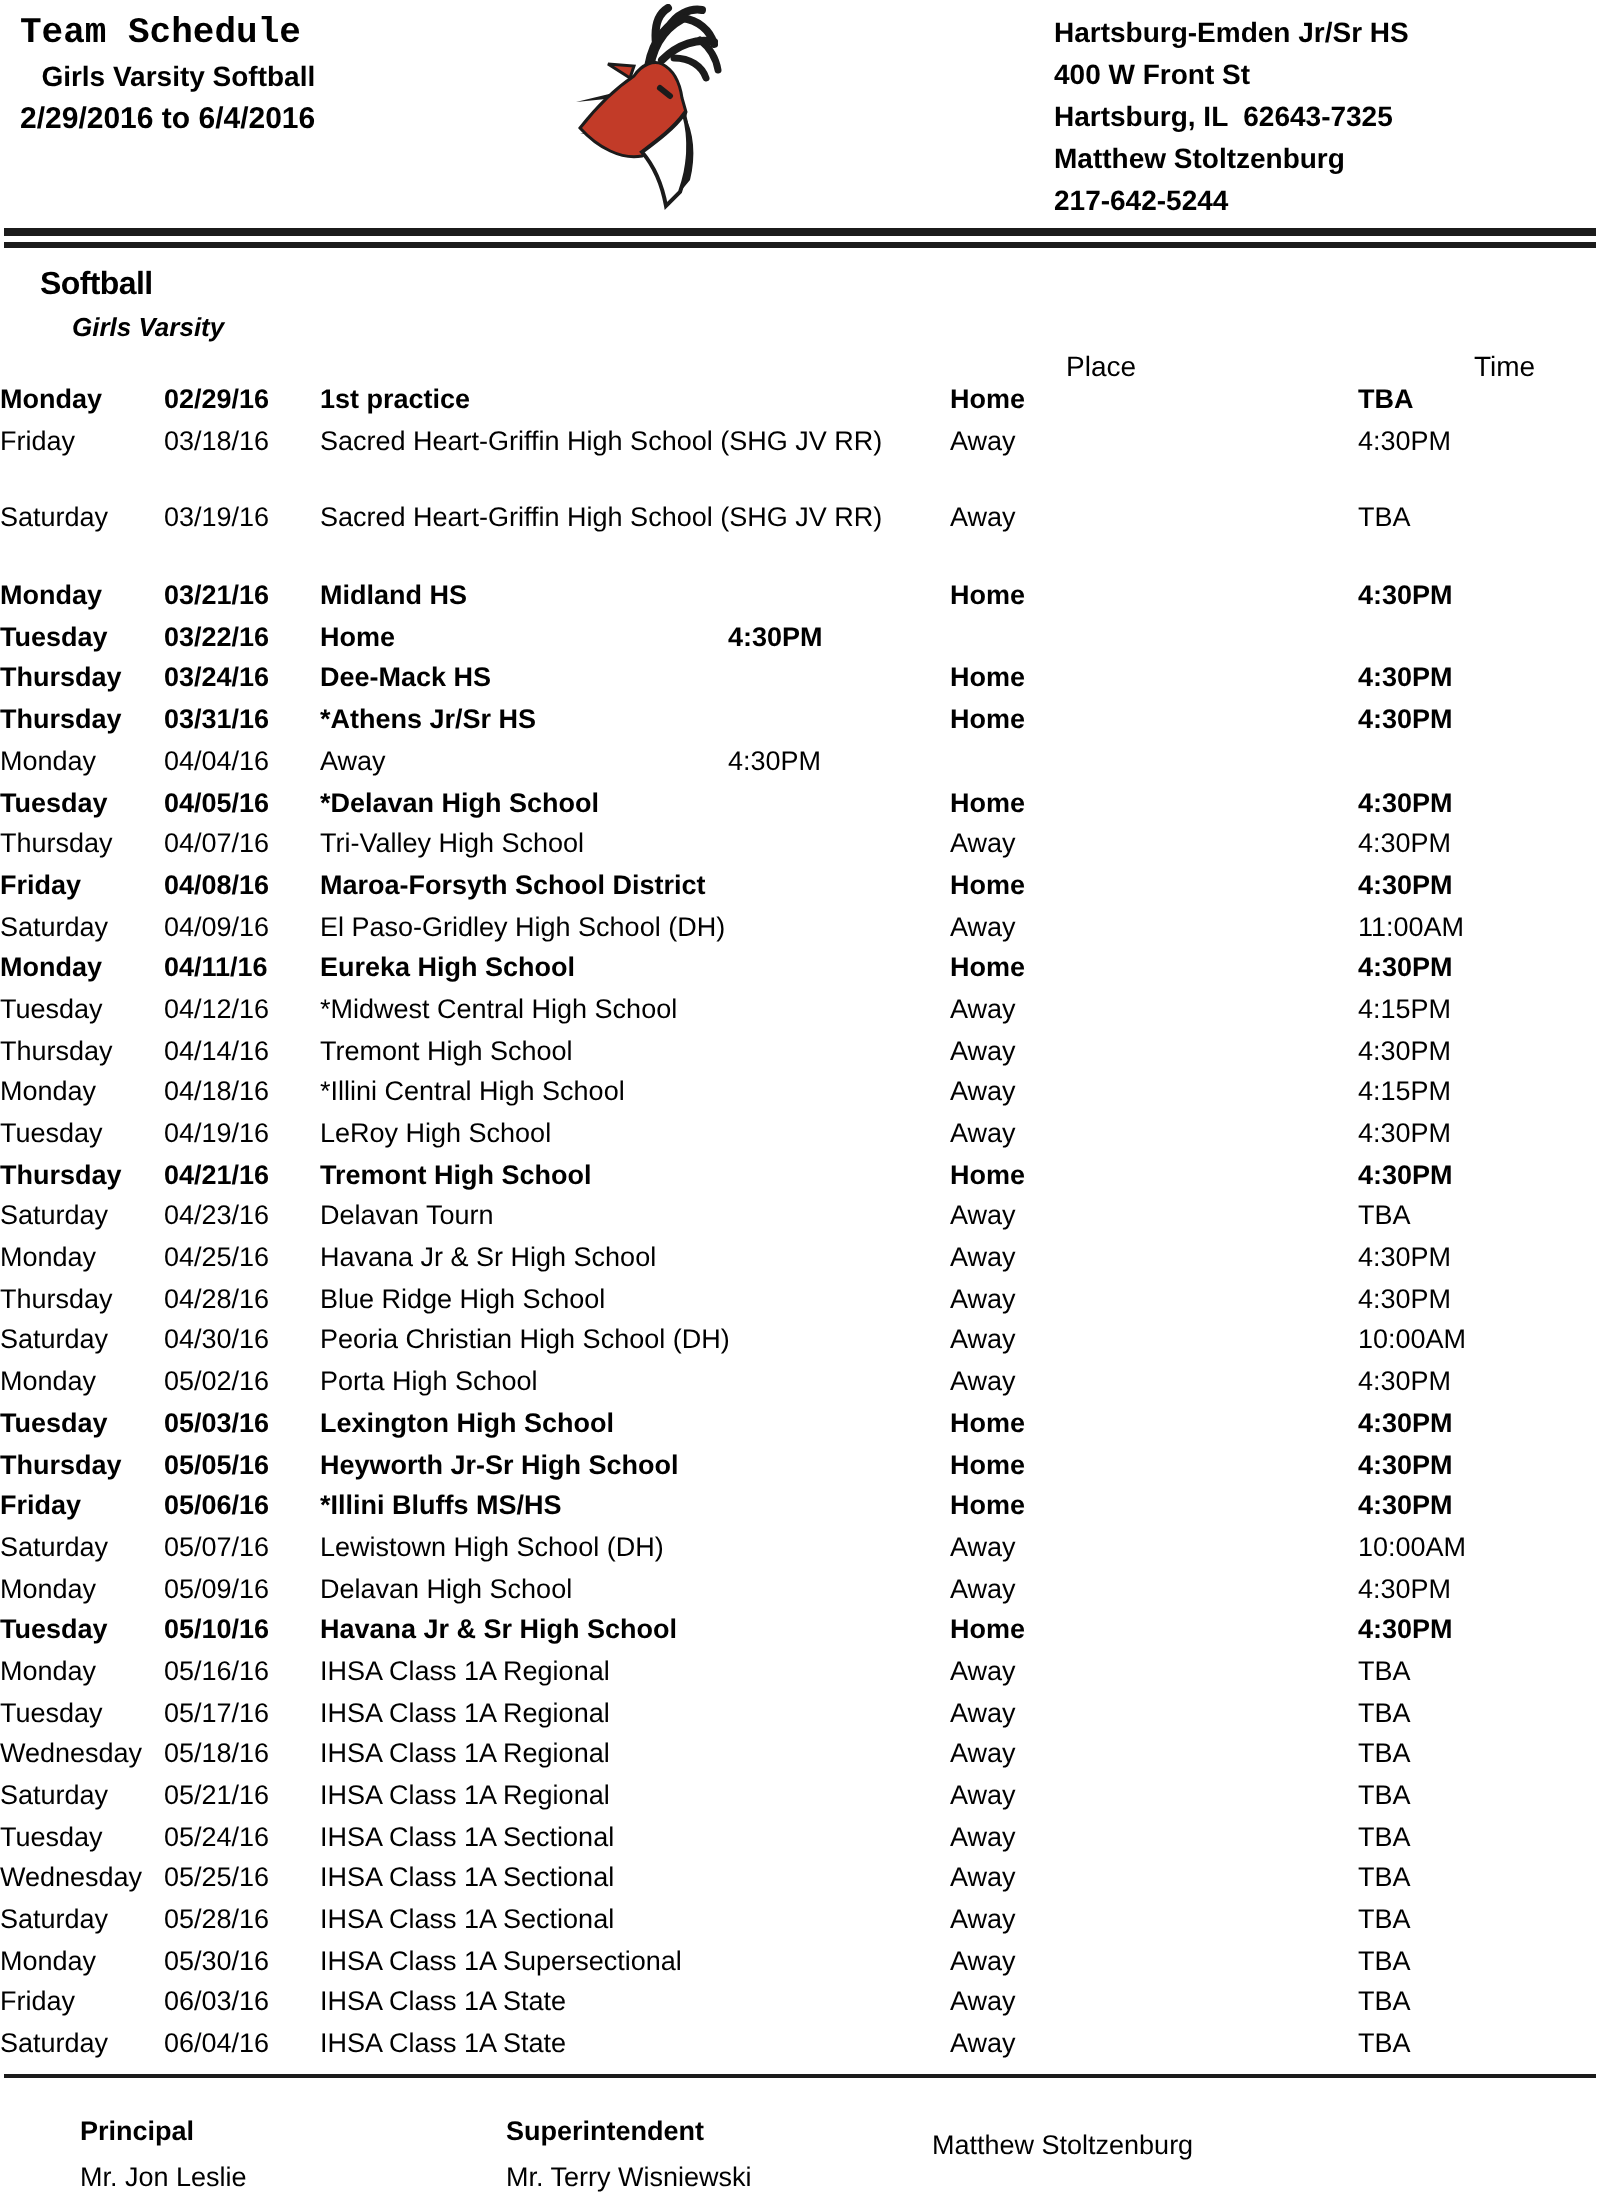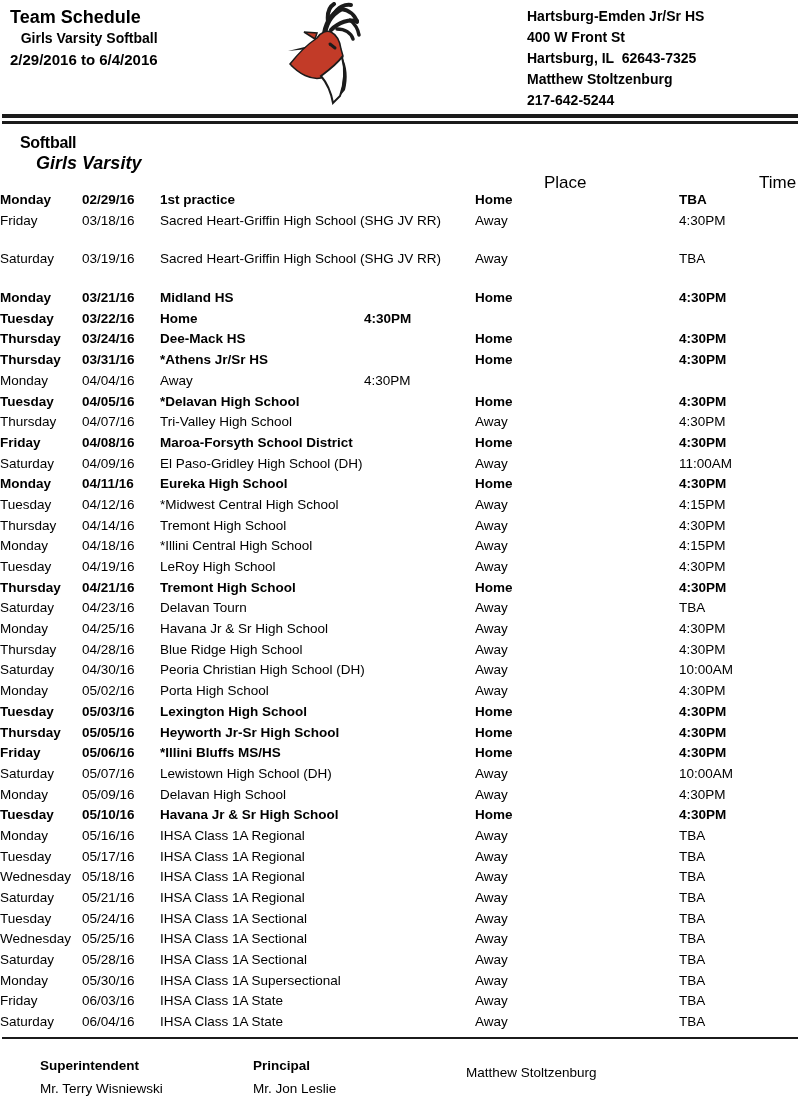--- a/index.html
+++ b/index.html
@@ -9,47 +9,46 @@
     height: 1099px;
     background: #fff;
     color: #000;
     font-family: "Liberation Sans", sans-serif;
     overflow: hidden;
   }
 
   
   .hdr { position: relative; height: 113px; }
   .hdr-left { position: absolute; left: 10px; top: 6px; }
-  .h-title { font-size: 18px; font-weight: bold; line-height: 22px; }
+  .h-title { font-size: 18px; font-weight: bold; line-height: 22px; font-family: Liberation Mono, monospace; }
   .h-sub   { font-size: 14px; font-weight: bold; line-height: 21px; text-align: right; }
   .h-date  { font-size: 15px; font-weight: bold; line-height: 21px; }
   .hdr-logo { position: absolute; left: 287px; top: 2px; width: 80px; height: 104px; }
   .hdr-right { position: absolute; left: 527px; top: 6px; }
   .hdr-right div { font-size: 14px; font-weight: bold; line-height: 21px; white-space: pre; }
 
   .double-rule {
     margin: 1px 2px 0 2px;
     height: 3px;
     border-top: 4px solid #1b1b1b;
     border-bottom: 3px solid #1b1b1b;
   }
 
   
   .sport { margin: 9px 0 0 20px; font-size: 16px; font-weight: bold; line-height: 19px; letter-spacing: -0.3px; }
-  .team  { margin: 3px 0 0 36px; font-size: 18px; font-weight: bold; font-style: italic; line-height: 17px; }
+  .team  { margin: 3px 0 0 36px; font-size: 13px; font-weight: bold; font-style: italic; line-height: 17px; }
 
   
   .thead {
     display: flex;
     margin-top: 4px;
     padding-left: 58px;
-    font-size: 17px;
+    font-size: 14px;
     line-height: 14px;
     height: 14px;
-    gap: 11px;
   }
   .thead .spacer { width: 475px; }
   .thead .place-h { width: 204px; }
   .thead .time-h { flex: 1; }
 
   #schedule-rows { }
   .srow {
     display: flex;
     height: 20.7px;
     line-height: 20.7px;
@@ -408,26 +407,26 @@
         <span class="cell date">06/04/16</span>
         <span class="cell event">IHSA Class 1A State</span>
         <span class="cell place">Away</span>
         <span class="cell time">TBA</span>
       </div>
     </div>
 
   <div class="bottom-rule"></div>
 
   <div class="pfooter">
+    <div class="fcol fcol-2">
+      <div class="flabel">Principal</div>
+      <div class="fname">Mr. Jon Leslie</div>
+    </div>
     <div class="fcol fcol-1">
       <div class="flabel">Superintendent</div>
       <div class="fname">Mr. Terry Wisniewski</div>
     </div>
-    <div class="fcol fcol-2">
-      <div class="flabel">Principal</div>
-      <div class="fname">Mr. Jon Leslie</div>
-    </div>
     <div class="fcol fcol-3">
       <div class="fname">Matthew Stoltzenburg</div>
     </div>
   </div>
 
 </div>
 
 </body></html>

